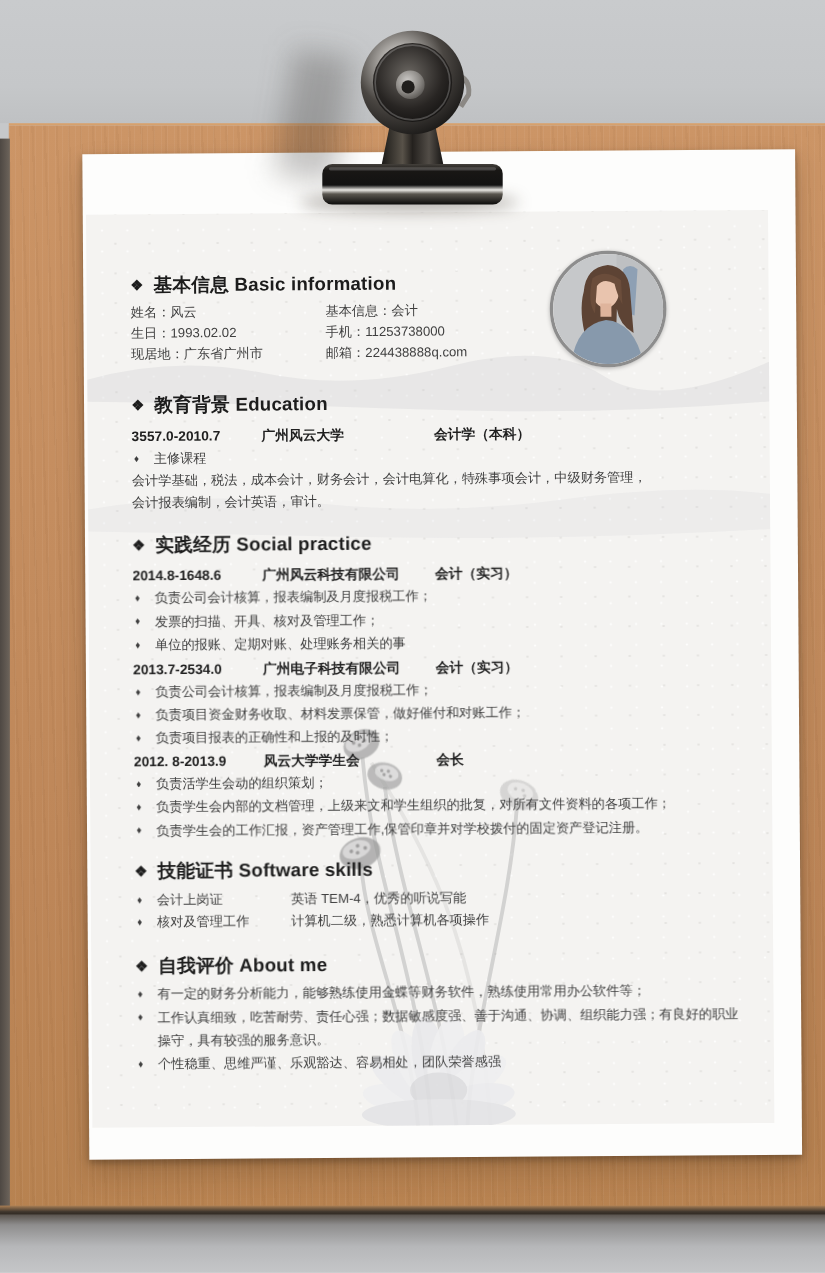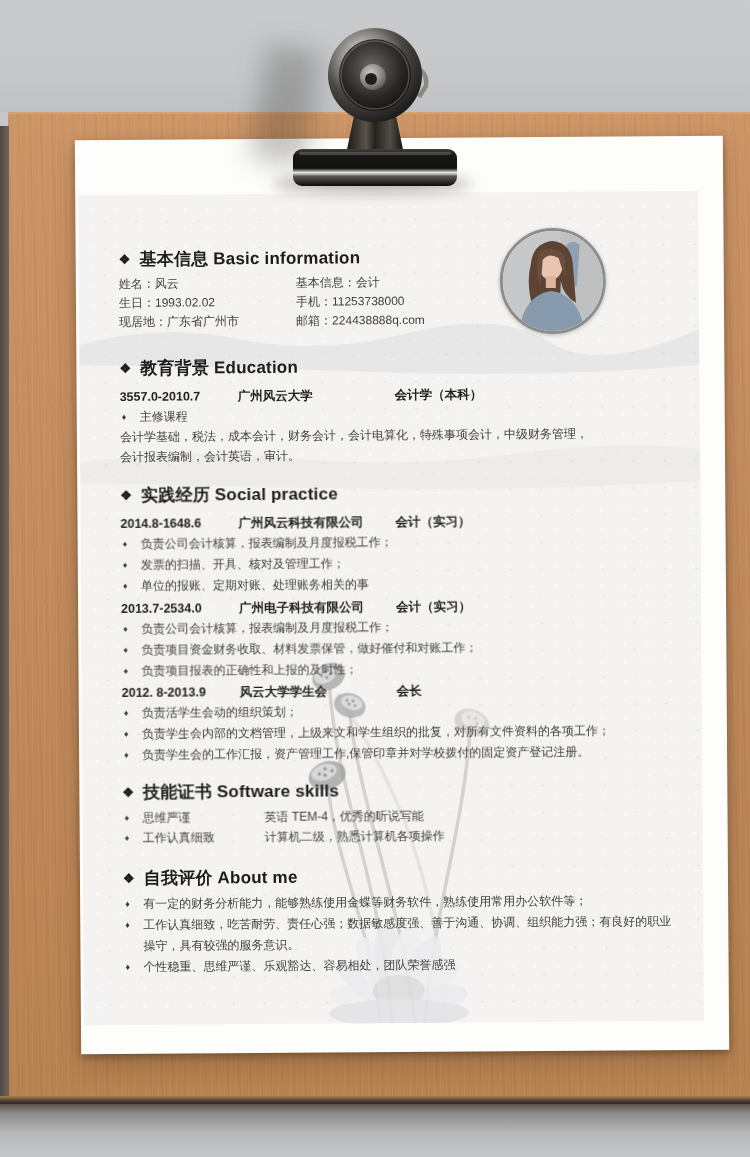--- a/index.html
+++ b/index.html
@@ -259,26 +259,26 @@
             <span class="btx">负责学生会的工作汇报，资产管理工作,保管印章并对学校拨付的固定资产登记注册。</span>
           </div>
       </div>
     </section>
 
     <section class="sec" style="top:586px">
       <h2 class="h"><span class="mk">❖</span><span>技能证书 Software skills</span></h2>
       <div class="srows">
         <div class="srow">
             <span class="blt">♦</span>
-            <span class="c1">思维严谨</span>
+            <span class="c1">会计上岗证</span>
             <span>英语 TEM-4，优秀的听说写能</span>
           </div>
         <div class="srow">
             <span class="blt">♦</span>
-            <span class="c1">工作认真细致</span>
+            <span class="c1">核对及管理工作</span>
             <span>计算机二级，熟悉计算机各项操作</span>
           </div>
       </div>
     </section>
 
     <section class="sec" style="top:672px">
       <h2 class="h"><span class="mk">❖</span><span>自我评价 About me</span></h2>
       <div class="srows">
         <div class="brow">
             <span class="blt">♦</span>

